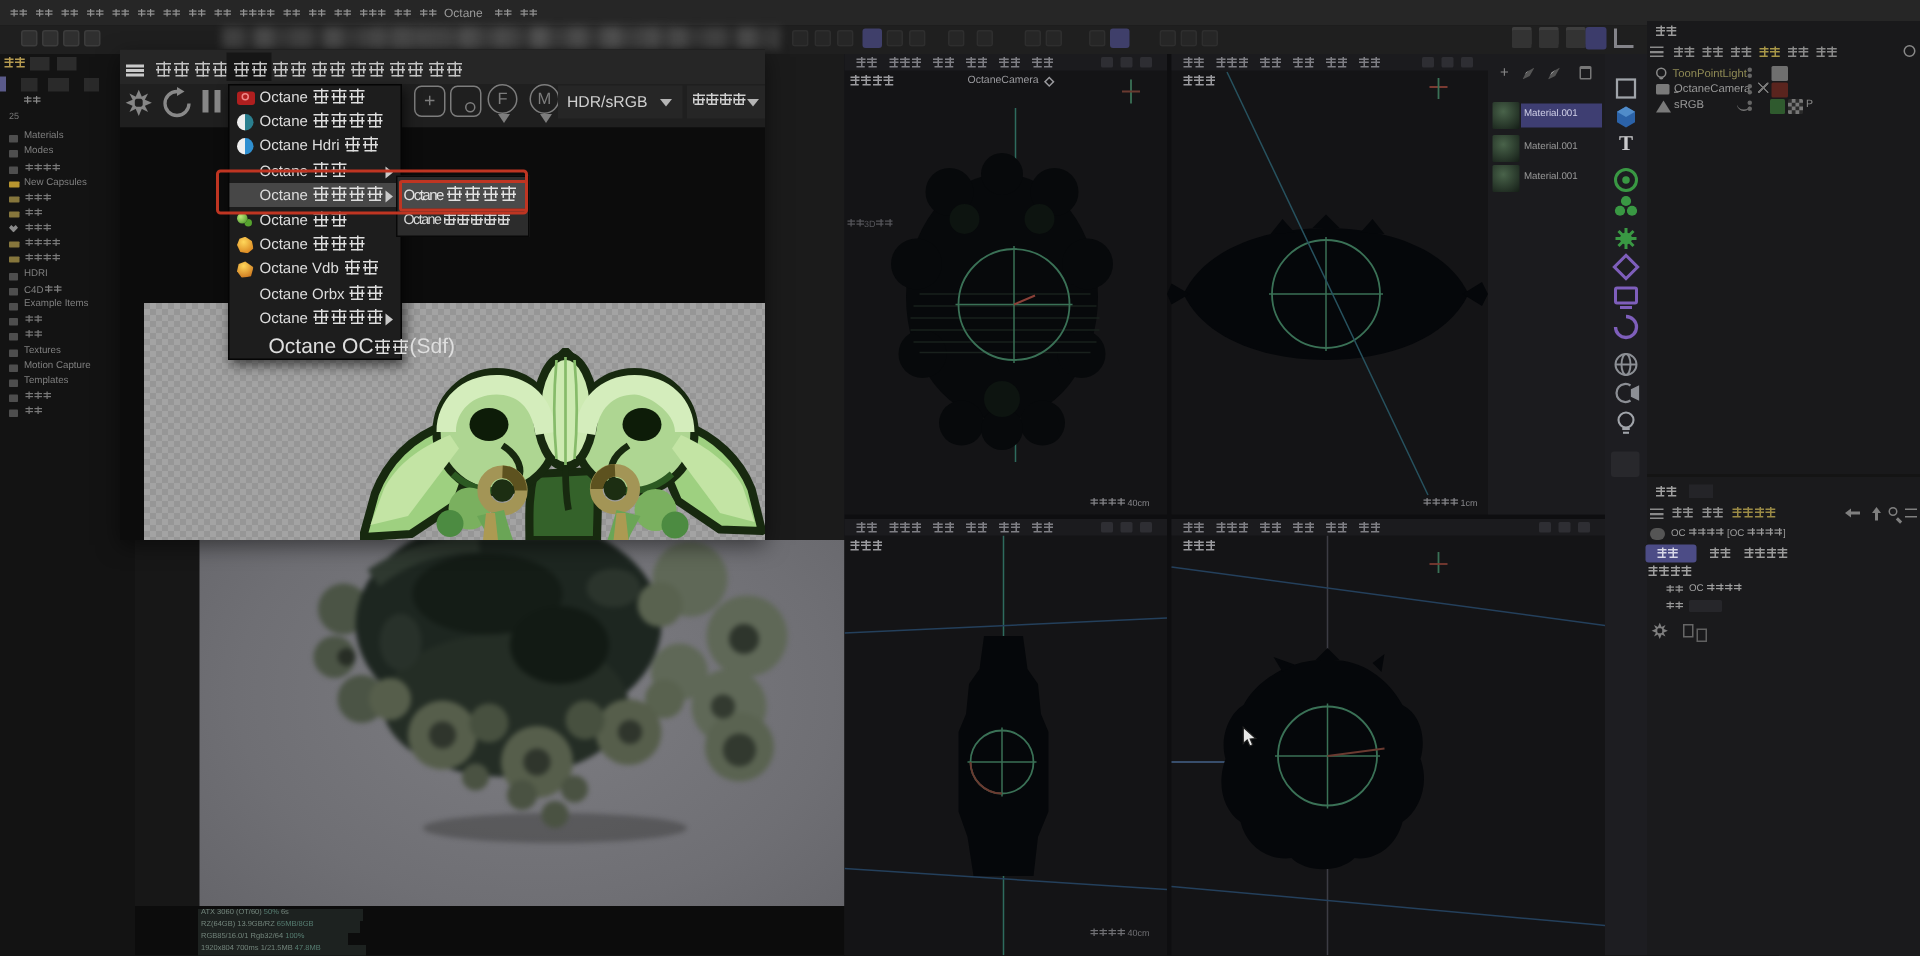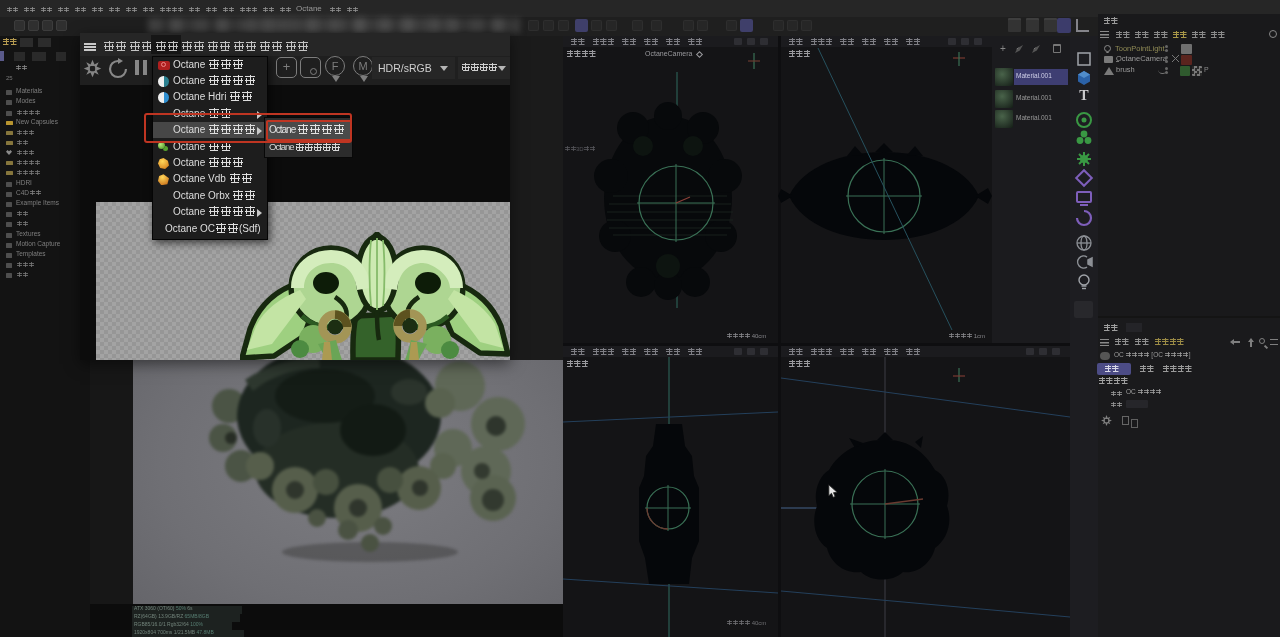--- a/index.html
+++ b/index.html
@@ -418,21 +418,21 @@
 <div class="abs" style="left:1210px;top:31px;color:#8a8a8a"><i class="x"></i><i class="x"></i></div>
 <div class="abs" style="left:1269px;top:30px;width:8px;height:8px;border:1px solid #888;border-radius:50%"></div>
 <div class="abs" style="left:1104px;top:45px;width:7px;height:7px;border:1px solid #8a8a8a;border-radius:50%;box-shadow:0 3px 0 -2px #8a8a8a"></div>
 <div class="abs" style="left:1115px;top:45px;font-size:7.5px;color:#8f8a55">ToonPointLight</div>
 <div class="abs" style="left:1181px;top:44px;width:11px;height:10px;background:#6f6f6f;border-radius:1px"></div>
 <div class="abs" style="left:1104px;top:56px;width:9px;height:7px;background:#7a7a7a;border-radius:1px;box-shadow:9px 2px 0 -3px #7a7a7a"></div>
 <div class="abs" style="left:1116px;top:55px;font-size:7.5px;color:#9a9a9a">OctaneCamera</div>
 <div class="abs" style="left:1172px;top:55px;width:7px;height:7px;background:linear-gradient(45deg,transparent 44%,#777 44% 56%,transparent 56%),linear-gradient(-45deg,transparent 44%,#777 44% 56%,transparent 56%)"></div>
 <div class="abs" style="left:1181px;top:55px;width:11px;height:10px;background:#5a241e;border-radius:1px"></div>
 <div class="abs" style="left:1104px;top:67px;width:0;height:0;border-left:5px solid transparent;border-right:5px solid transparent;border-bottom:8px solid #7a7a7a"></div>
-<div class="abs" style="left:1116px;top:66px;font-size:7.5px;color:#9a9a9a">brush</div>
+<div class="abs" style="left:1116px;top:66px;font-size:7.5px;color:#9a9a9a">sRGB</div>
 <div class="abs" style="left:1158px;top:66px;width:9px;height:8px;border-bottom:1.5px solid #777;border-radius:0 0 6px 6px"></div>
 <div class="abs" style="left:1180px;top:66px;width:10px;height:10px;background:#2f5a2e;border-radius:1px"></div>
 <div class="abs" style="left:1192px;top:66px;width:10px;height:10px;background:repeating-conic-gradient(#777 0 25%,#2a2a2a 0 50%) 0 0/5px 5px;border-radius:1px"></div>
 <div class="abs" style="left:1204px;top:66px;font-size:7px;color:#8a8a8a">P</div>
 <div class="abs" style="left:1165px;top:45px;width:3px;height:3px;background:#666;border-radius:50%;box-shadow:0 4px 0 #666"></div>
 <div class="abs" style="left:1165px;top:56px;width:3px;height:3px;background:#666;border-radius:50%;box-shadow:0 4px 0 #666"></div>
 <div class="abs" style="left:1165px;top:67px;width:3px;height:3px;background:#666;border-radius:50%;box-shadow:0 4px 0 #666"></div>
 <div class="abs" style="left:1098px;top:318px;width:182px;height:319px;background:#1a1a1c"></div>
 <div class="abs" style="left:1103px;top:324px;color:#9f9f9f"><i class="x"></i><i class="x"></i></div>
 <div class="abs" style="left:1126px;top:323px;width:16px;height:9px;background:#242428"></div>
@@ -583,21 +583,21 @@
     <div class="abs" style="left:6px;top:2px;width:11px;height:11px;background:radial-gradient(circle at 40% 30%,#ffd75a,#c06010);clip-path:polygon(50% 0,100% 35%,85% 90%,30% 100%,0 60%,10% 15%)"></div>
     <span class="abs" style="left:21px;top:1px;white-space:nowrap">Octane Vdb <i class="z"></i><i class="z"></i></span>
   </div>
 <div class="abs" style="left:152px;top:188.70000000000005px;width:116px;height:16.4px;color:#dedede;font-size:10px">
     <span class="abs" style="left:21px;top:1px;white-space:nowrap">Octane Orbx <i class="z"></i><i class="z"></i></span>
   </div>
 <div class="abs" style="left:152px;top:205.10000000000005px;width:116px;height:16.4px;color:#dedede;font-size:10px">
     <span class="abs" style="left:21px;top:1px;white-space:nowrap">Octane <i class="z"></i><i class="z"></i><i class="z"></i><i class="z"></i></span>
     <div class="abs" style="left:105px;top:4px;width:0;height:0;border-top:4px solid transparent;border-bottom:4px solid transparent;border-left:5px solid #c9c9c9"></div>
   </div>
-<div class="abs" style="left:144px;top:221.50000000000006px;width:112px;height:16.4px;color:#dedede;font-size:10px">
+<div class="abs" style="left:158px;top:221.50000000000006px;width:112px;height:16.4px;color:#dedede;font-size:14px">
     <span class="abs" style="left:21px;top:1px;white-space:nowrap">Octane OC<i class="z"></i><i class="z"></i>(Sdf)</span>
   </div>
 <div class="abs" style="left:264px;top:117px;width:89px;height:41px;background:#2c2c2c;border:1px solid #080808"></div>
 <div class="abs" style="left:266px;top:121px;width:85px;height:18px;background:#4a4a4a"></div>
 <div class="abs" style="left:269px;top:124px;color:#e2e2e2;font-size:10px;white-space:nowrap;letter-spacing:-1px">Octane <i class="z"></i><i class="z"></i><i class="z"></i><i class="z"></i></div>
 <div class="abs" style="left:269px;top:142px;color:#d8d8d8;font-size:9.5px;white-space:nowrap;letter-spacing:-1px">Octane <i class="y"></i><i class="y"></i><i class="y"></i><i class="y"></i><i class="y"></i></div>
 <div class="abs" style="left:144px;top:113px;width:208px;height:30px;border:2px solid #bf3522;border-radius:3px"></div>
 <div class="abs" style="left:266px;top:120px;width:86px;height:21px;border:2px solid #bf3522;border-radius:2px"></div>
 <svg class="abs" style="left:828px;top:484px" width="10" height="15" viewBox="0 0 12 18">
     <path d="M1 1 L1 14 L4.2 11.2 L6.2 16 L8.6 15 L6.6 10.4 L11 10 Z" fill="#e8e8e8" stroke="#222" stroke-width="1"></path>

